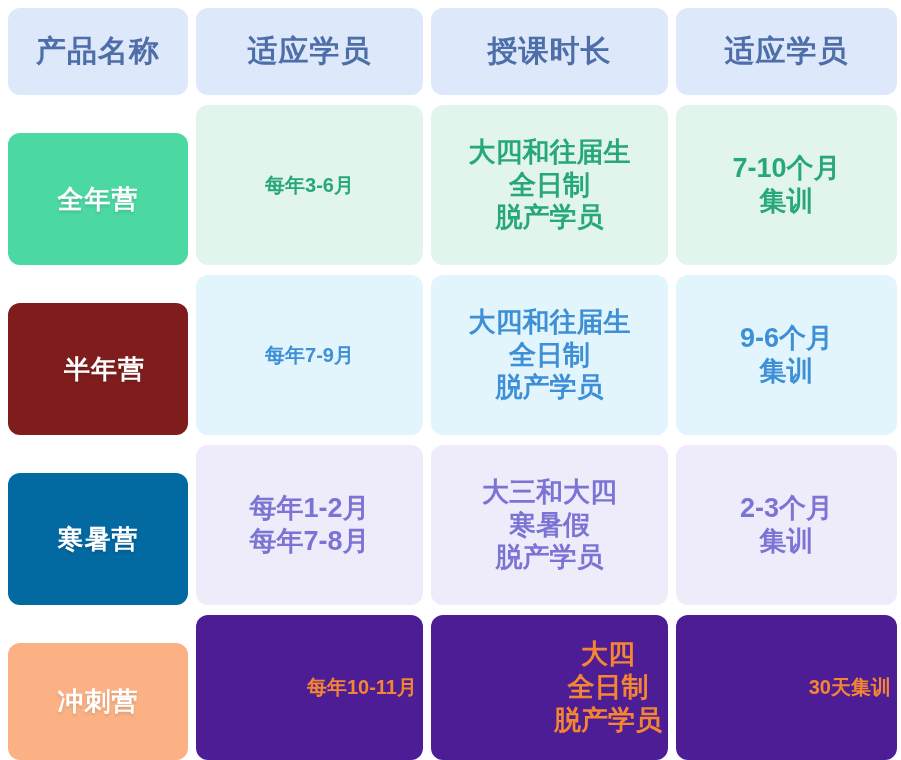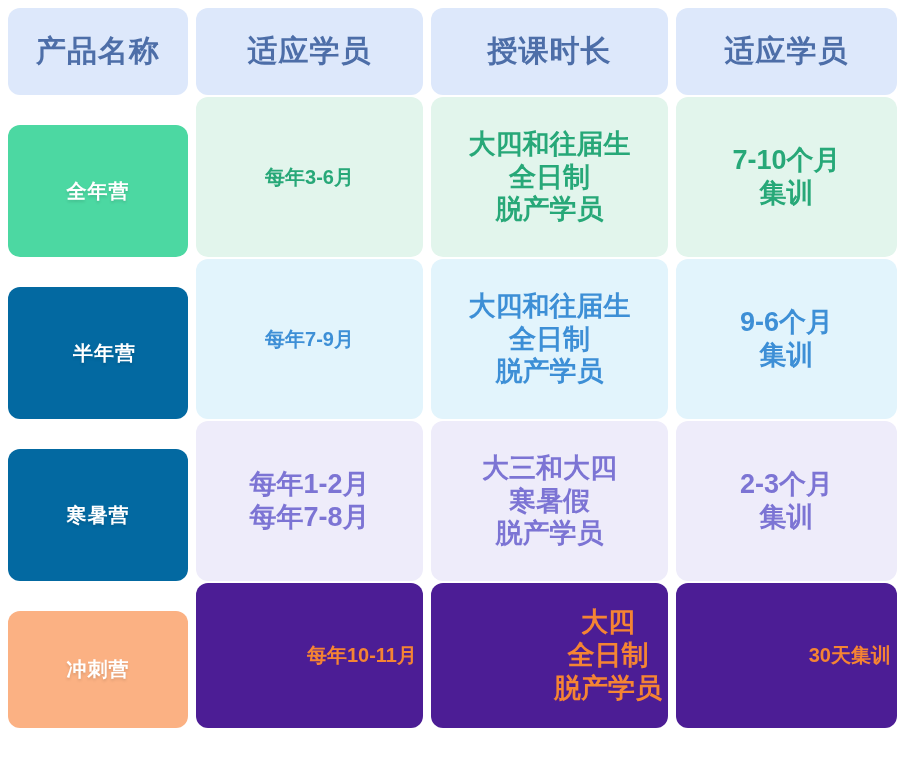--- a/index.html
+++ b/index.html
@@ -13,21 +13,21 @@
     font-family: "Liberation Sans", "DejaVu Sans", sans-serif;
     overflow: hidden;
   }
   #table {
     box-sizing: border-box;
     width: 901px;
     height: 760px;
     padding: 8px 8px 0 8px;
     display: flex;
     flex-direction: column;
-    gap: 2px;
+    gap: 10px;
   }
   .row {
     display: grid;
     grid-template-columns: 180px 227px 237px 221px;
     gap: 8px;
   }
   .row.header { height: 87px; flex: 0 0 auto; }
   .row.body   { height: 160px; flex: 0 0 auto; }
   .row.body.last { height: 145px; }
 
@@ -53,38 +53,38 @@
     background: #dde8fb;
     color: #4d6ea8;
     font-size: 30px;
     font-weight: bold;
     letter-spacing: 1px;
   }
 
   
   .namecell {
     color: #ffffff;
-    font-size: 20px;
+    font-size: 26px;
     font-weight: bold;
     letter-spacing: 1px;
     text-shadow: 0 2px 3px rgba(0,0,0,0.13);
     margin-top: 28px;
   }
   
   .valcell {
     font-size: 20px;
     font-weight: bold;
   }
   .valcell.multi { font-size: 27px; }
 
   
   .t-green .namecell { background: #4cd8a2; }
   .t-green .valcell  { background: #e2f5ec; color: #27a878; }
   
-  .t-blue  .namecell { background: #0369a1; padding-left: 19px; }
+  .t-blue  .namecell { background: #7f1d1d; padding-left: 19px; }
   .t-blue  .valcell  { background: #e2f4fc; color: #3d8fd6; }
   
   .t-purple .namecell { background: #0369a1; }
   .t-purple .valcell  { background: #eeecfa; color: #7c74d4; }
   
   .t-orange .namecell { background: #fbb183; }
   .t-orange .valcell  { background: #4c1d95; color: #f58433; justify-content: flex-end; }
 </style>
 </head>
 <body>

